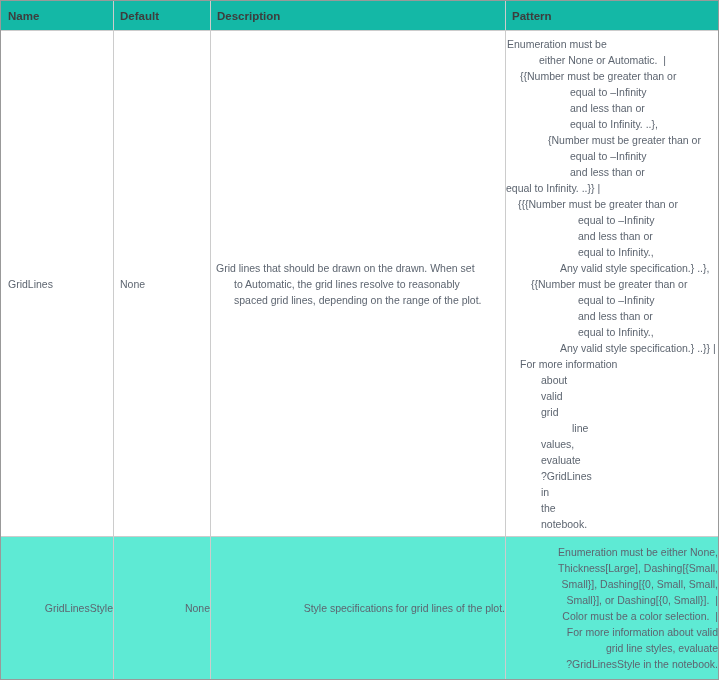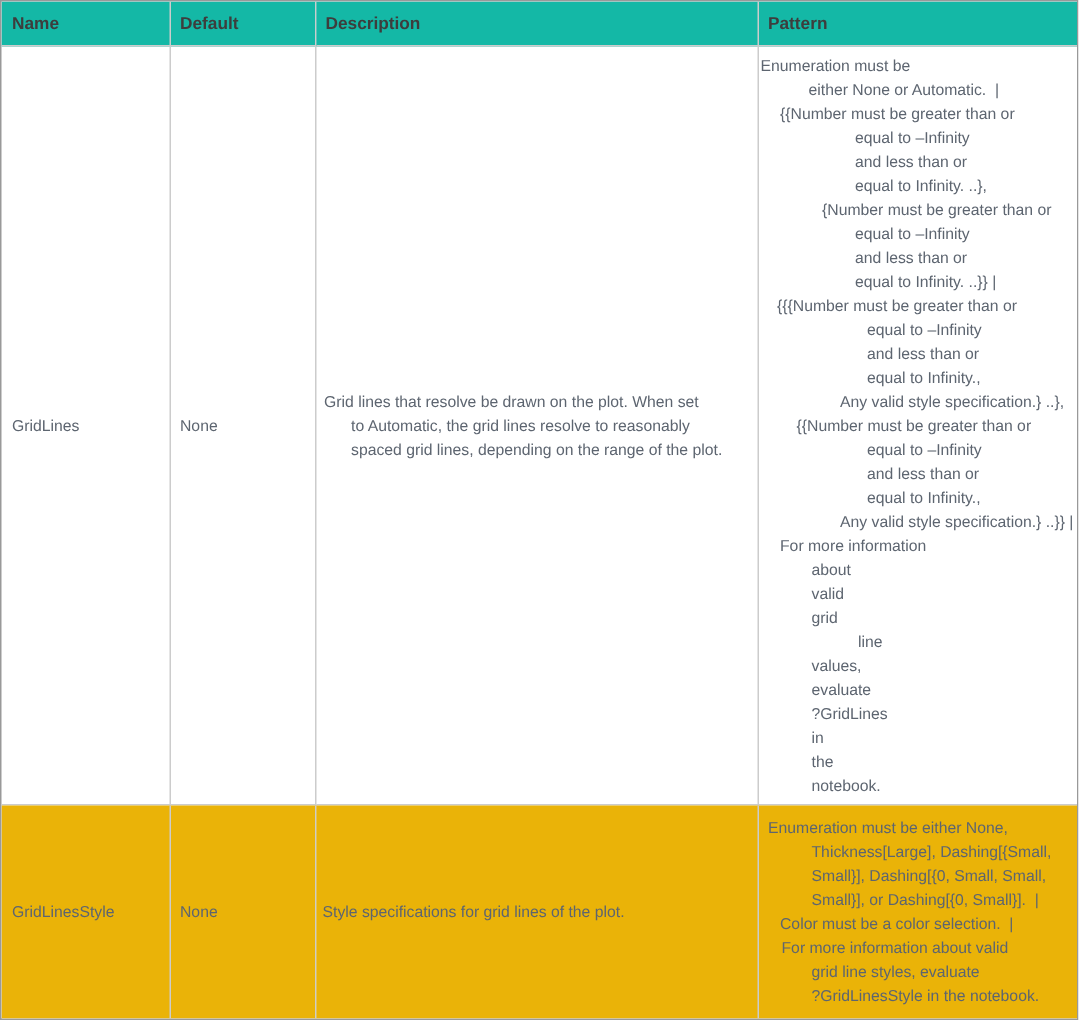--- a/index.html
+++ b/index.html
@@ -28,21 +28,21 @@
   }
   .cell.last-col { border-right: none; }
   .cell.last-row { border-bottom: none; }
   .header-cell {
     background: #14b8a6;
     font-weight: bold;
     font-size: 11.5px;
     color: #3d3d3d;
     justify-content: center;
   }
-  .row2 { background: #eab308; }
+  .row2 { background: #5eead4; text-align: right; }
   .pad-name { padding-left: 7px; }
   .pad-default { padding-left: 6px; }
   .pad-desc { padding-left: 6px; }
   .name-cell, .default-cell {
     font-size: 10.5px;
   }
   .lines-cell {
     font-size: 10.5px;
     line-height: 16px;
   }
@@ -69,35 +69,35 @@
     <span>Pattern</span>
   </div>
 
   <div class="cell name-cell pad-name">
     <span>GridLines</span>
   </div>
   <div class="cell default-cell pad-default">
     <span>None</span>
   </div>
   <div class="cell lines-cell">
-      <div class="line" style="margin-left: 5px;">Grid lines that resolve be drawn on the plot. When set</div>
+      <div class="line" style="margin-left: 5px;">Grid lines that should be drawn on the drawn. When set</div>
       <div class="line" style="margin-left: 23px;">to Automatic, the grid lines resolve to reasonably</div>
       <div class="line" style="margin-left: 23px;">spaced grid lines, depending on the range of the plot.</div>
     </div>
   <div class="cell lines-cell last-col">
       <div class="line" style="margin-left: 1px;">Enumeration must be</div>
       <div class="line" style="margin-left: 33px;">either None or Automatic.  |</div>
       <div class="line" style="margin-left: 14px;">{{Number must be greater than or</div>
       <div class="line" style="margin-left: 64px;">equal to –Infinity</div>
       <div class="line" style="margin-left: 64px;">and less than or</div>
       <div class="line" style="margin-left: 64px;">equal to Infinity. ..},</div>
       <div class="line" style="margin-left: 25px; text-align: center;">{Number must be greater than or</div>
       <div class="line" style="margin-left: 64px;">equal to –Infinity</div>
       <div class="line" style="margin-left: 64px;">and less than or</div>
-      <div class="line" style="margin-left: 64px;">equal to Infinity. ..}} |</div>
+      <div class="line" style="">equal to Infinity. ..}} |</div>
       <div class="line" style="margin-left: 12px;">{{{Number must be greater than or</div>
       <div class="line" style="margin-left: 72px;">equal to –Infinity</div>
       <div class="line" style="margin-left: 72px;">and less than or</div>
       <div class="line" style="margin-left: 72px;">equal to Infinity.,</div>
       <div class="line" style="margin-left: 54px;">Any valid style specification.} ..},</div>
       <div class="line" style="margin-left: 25px;">{{Number must be greater than or</div>
       <div class="line" style="margin-left: 72px;">equal to –Infinity</div>
       <div class="line" style="margin-left: 72px;">and less than or</div>
       <div class="line" style="margin-left: 72px;">equal to Infinity.,</div>
       <div class="line" style="margin-left: 54px;">Any valid style specification.} ..}} |</div>

